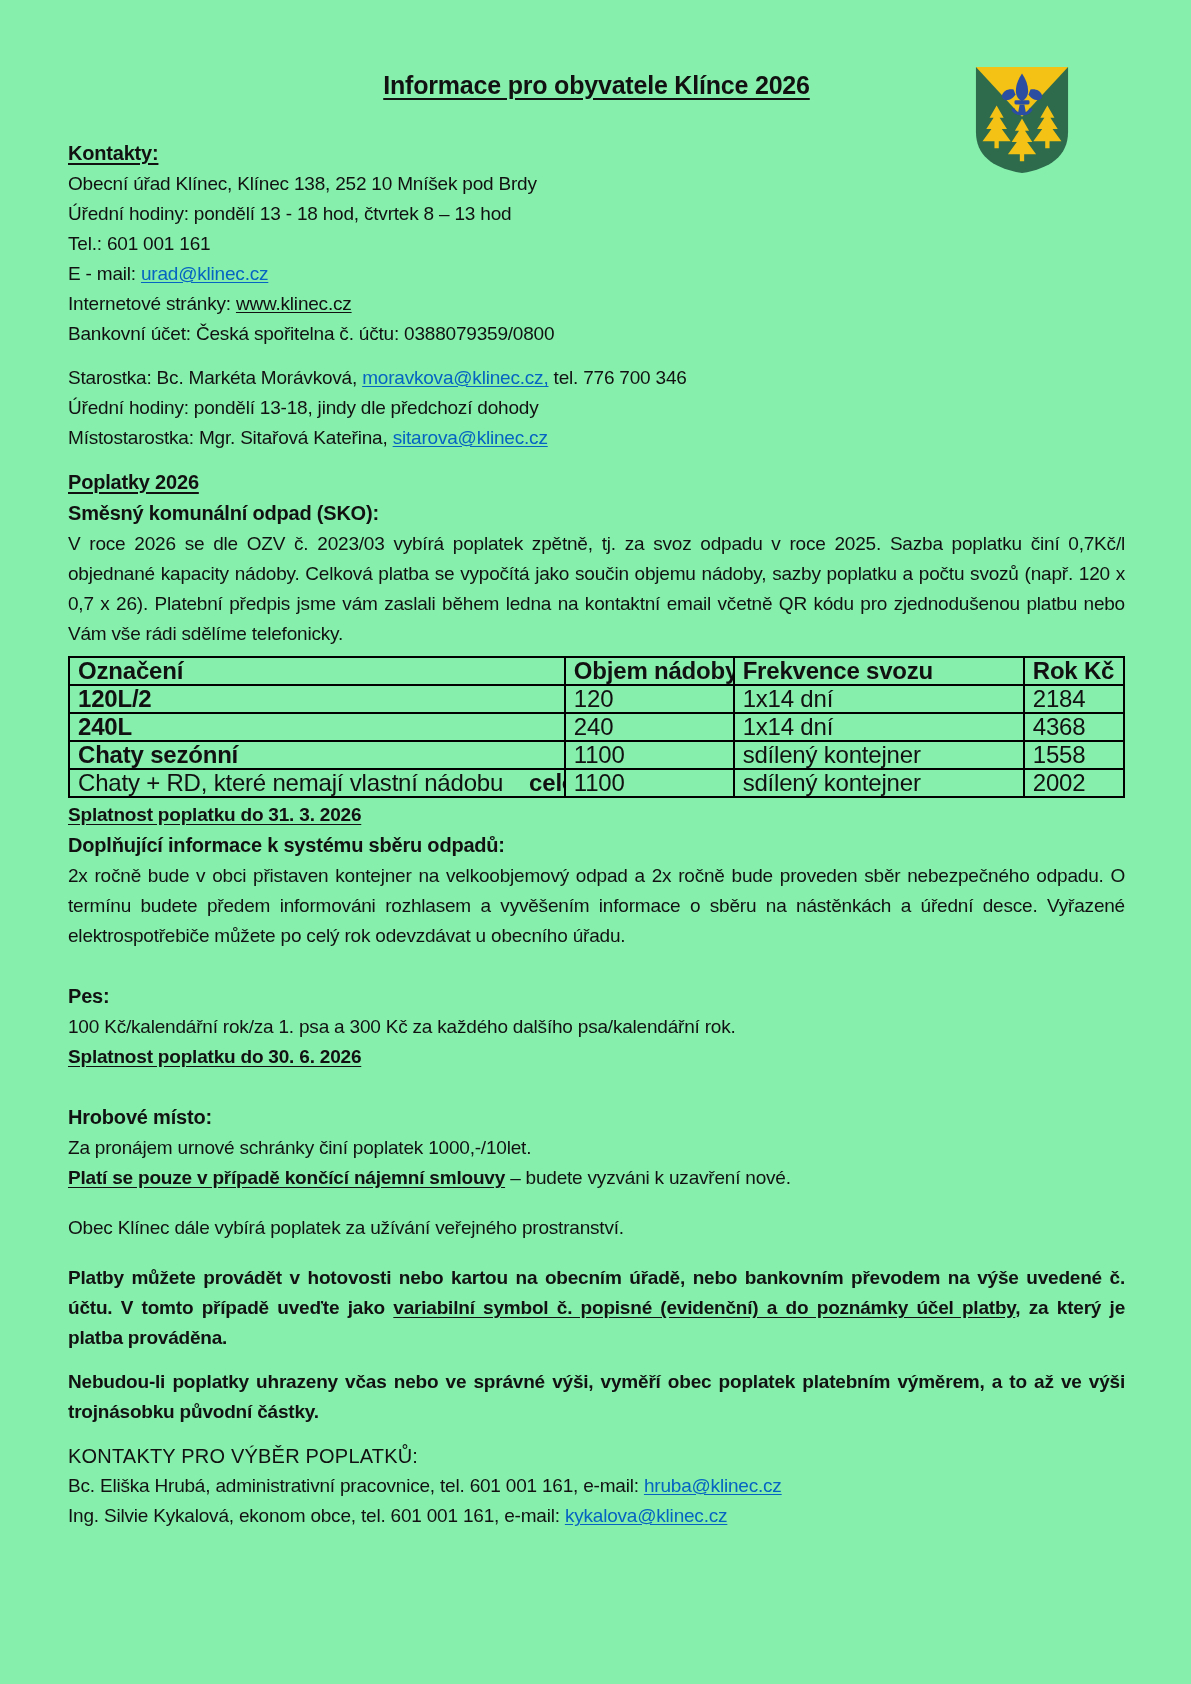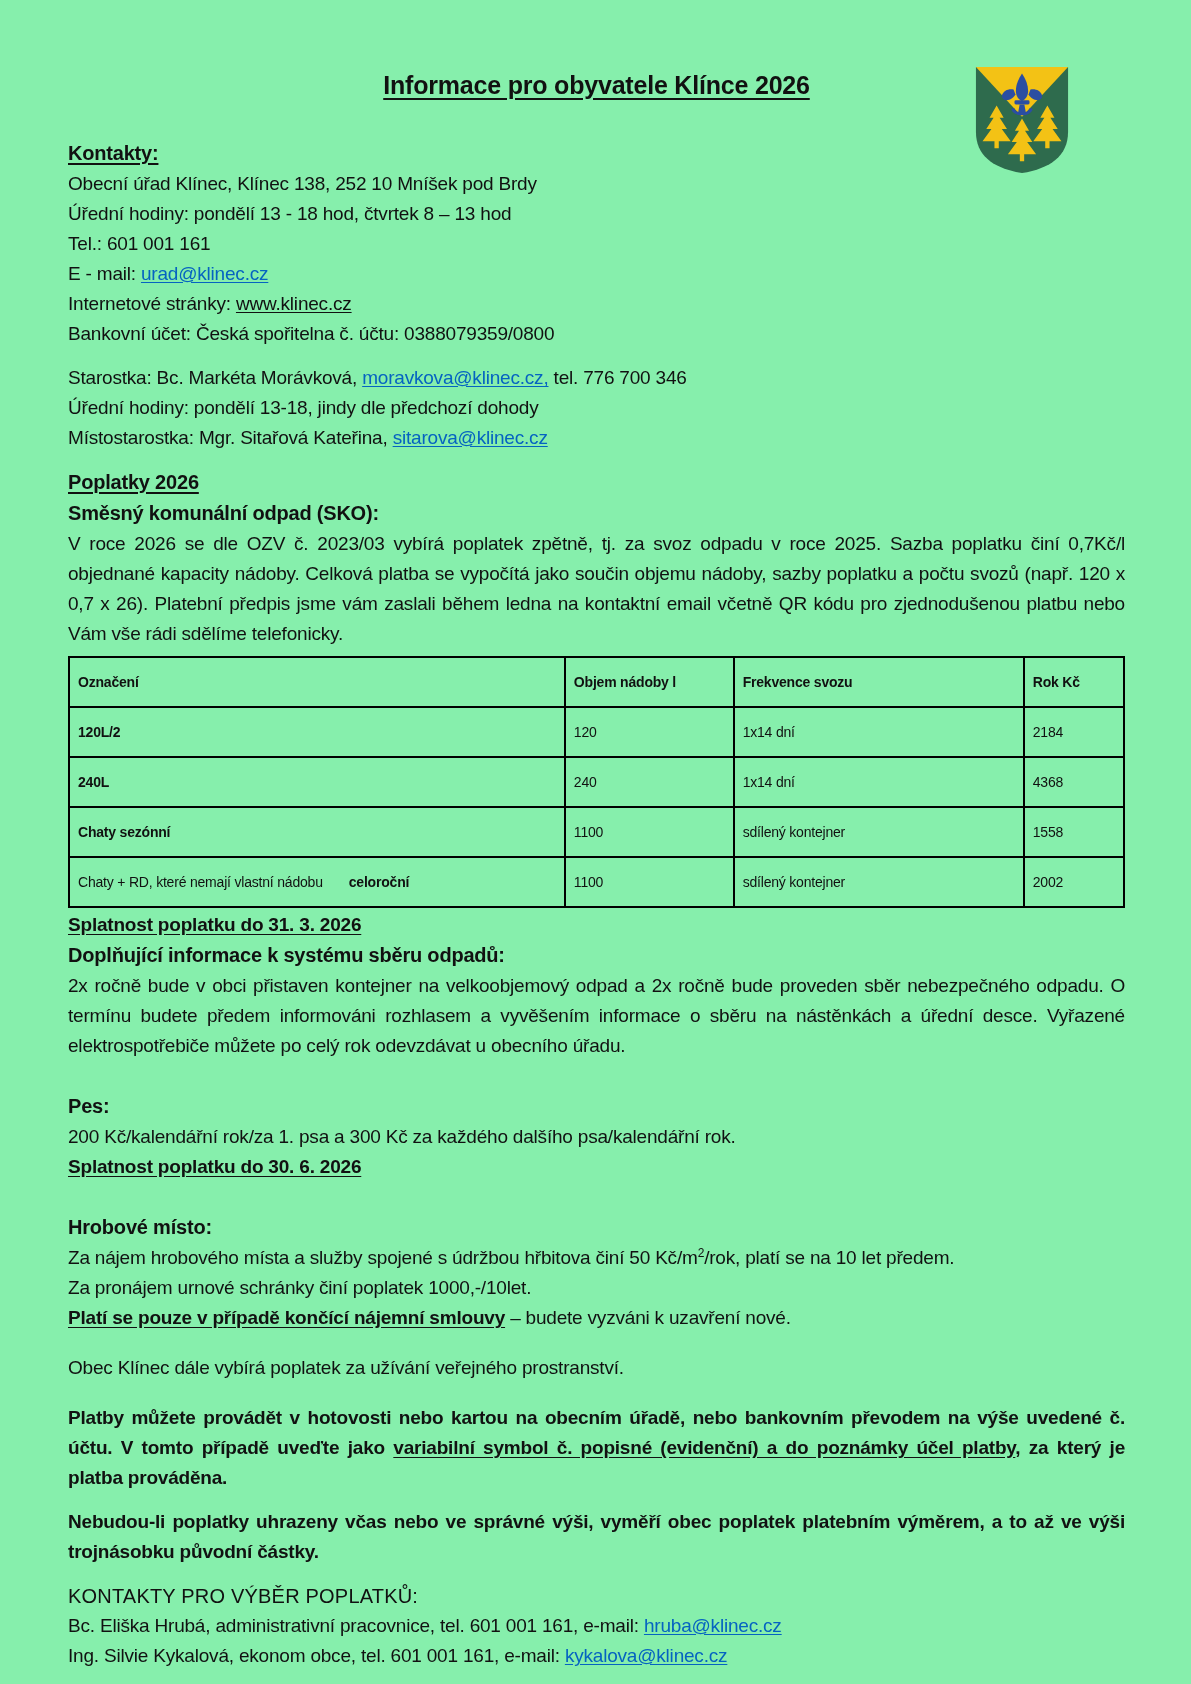--- a/index.html
+++ b/index.html
@@ -25,22 +25,22 @@
   .justify{text-align:justify;}
   .gap1{height:14px;} .gap2{height:20px;} .gap3{height:30px;}
   a.link{text-decoration:underline;text-underline-offset:2px;cursor:pointer;}
   sup{font-size:12px;line-height:0;}
   table.fees{
     width:100%;border-collapse:collapse;margin:7px 0 2px 0;
     table-layout:fixed;
   }
   table.fees th,table.fees td{
     border:2px solid #000;
-    font-size:14px;line-height:26px;
-    padding:11px 8px;text-align:left;vertical-align:middle;
+    font-size:24px;line-height:26px;
+    padding:0 8px;text-align:left;vertical-align:middle;
     overflow:hidden;white-space:nowrap;
   }
   table.fees th{font-weight:bold;}
   .cell-bold{font-weight:bold;}
   .suffix-bold{font-weight:bold;margin-left:26px;}
   .smallcaps-heading{font-size:20px;line-height:30px;margin:0;letter-spacing:0.2px;}
   .crest{position:absolute;top:64px;right:122px;width:94px;height:112px;}
 </style>
 </head>
 <body>
@@ -131,27 +131,26 @@
   </tbody>
     </table>
 
   <p class="line b u">Splatnost poplatku do 31. 3. 2026</p>
   <p class="section-heading">Doplňující informace k systému sběru odpadů:</p>
   <p class="line justify">2x ročně bude v obci přistaven kontejner na velkoobjemový odpad a 2x ročně bude proveden sběr nebezpečného odpadu. O termínu budete předem informováni rozhlasem a vyvěšením informace o sběru na nástěnkách a úřední desce. Vyřazené elektrospotřebiče můžete po celý rok odevzdávat u obecního úřadu.</p>
 
   <div class="gap3"></div>
 
   <p class="section-heading">Pes:</p>
-  <p class="line">200 Kč/kalendářní rok/za 1. psa a 300 Kč za každého dalšího psa/kalendářní rok.</p>
+  <p class="line">100 Kč/kalendářní rok/za 1. psa a 300 Kč za každého dalšího psa/kalendářní rok.</p>
   <p class="line b u">Splatnost poplatku do 30. 6. 2026</p>
 
   <div class="gap3"></div>
 
   <p class="section-heading">Hrobové místo:</p>
-  <p class="line"><span>Za nájem hrobového místa a služby spojené s údržbou hřbitova činí 50 Kč/m</span><sup>2</sup><span>/rok, platí se na 10 let předem.</span></p>
   <p class="line">Za pronájem urnové schránky činí poplatek 1000,-/10let.</p>
   <p class="line"><span class="b u">Platí se pouze v případě končící nájemní smlouvy</span><span> – budete vyzváni k uzavření nové.</span></p>
 
   <div class="gap2"></div>
 
   <p class="line">Obec Klínec dále vybírá poplatek za užívání veřejného prostranství.</p>
 
   <div class="gap2"></div>
 
   <p class="line justify b"><span>Platby můžete provádět v hotovosti nebo kartou na obecním úřadě, nebo bankovním převodem na výše uvedené č. účtu. V tomto případě uveďte jako </span><span class="u">variabilní symbol č. popisné (evidenční) a do poznámky účel platby</span><span>, za který je platba prováděna.</span></p>

